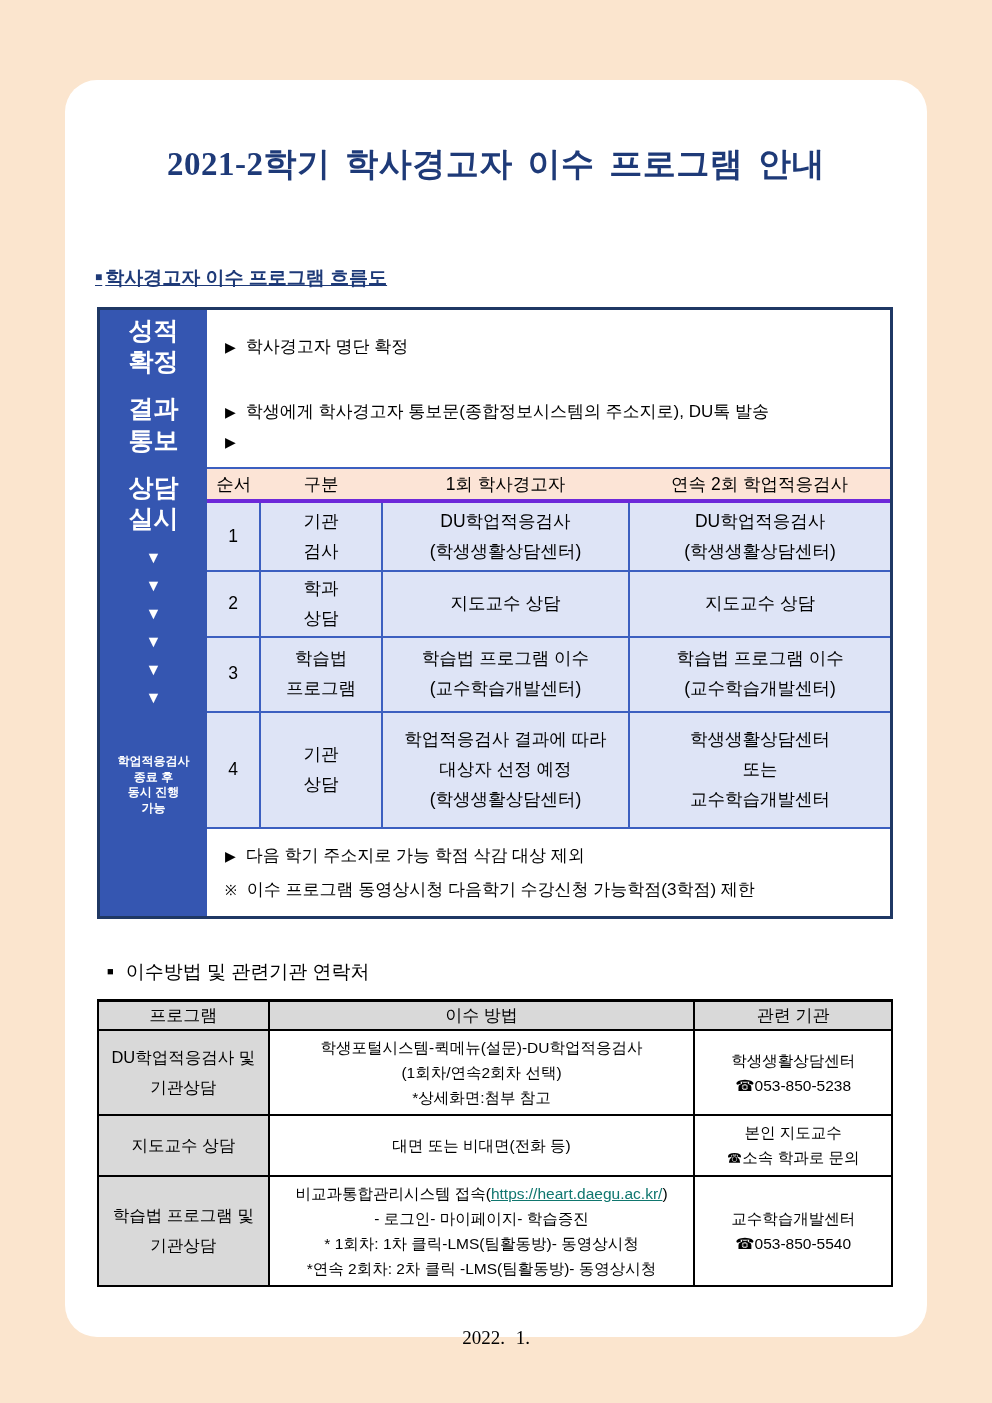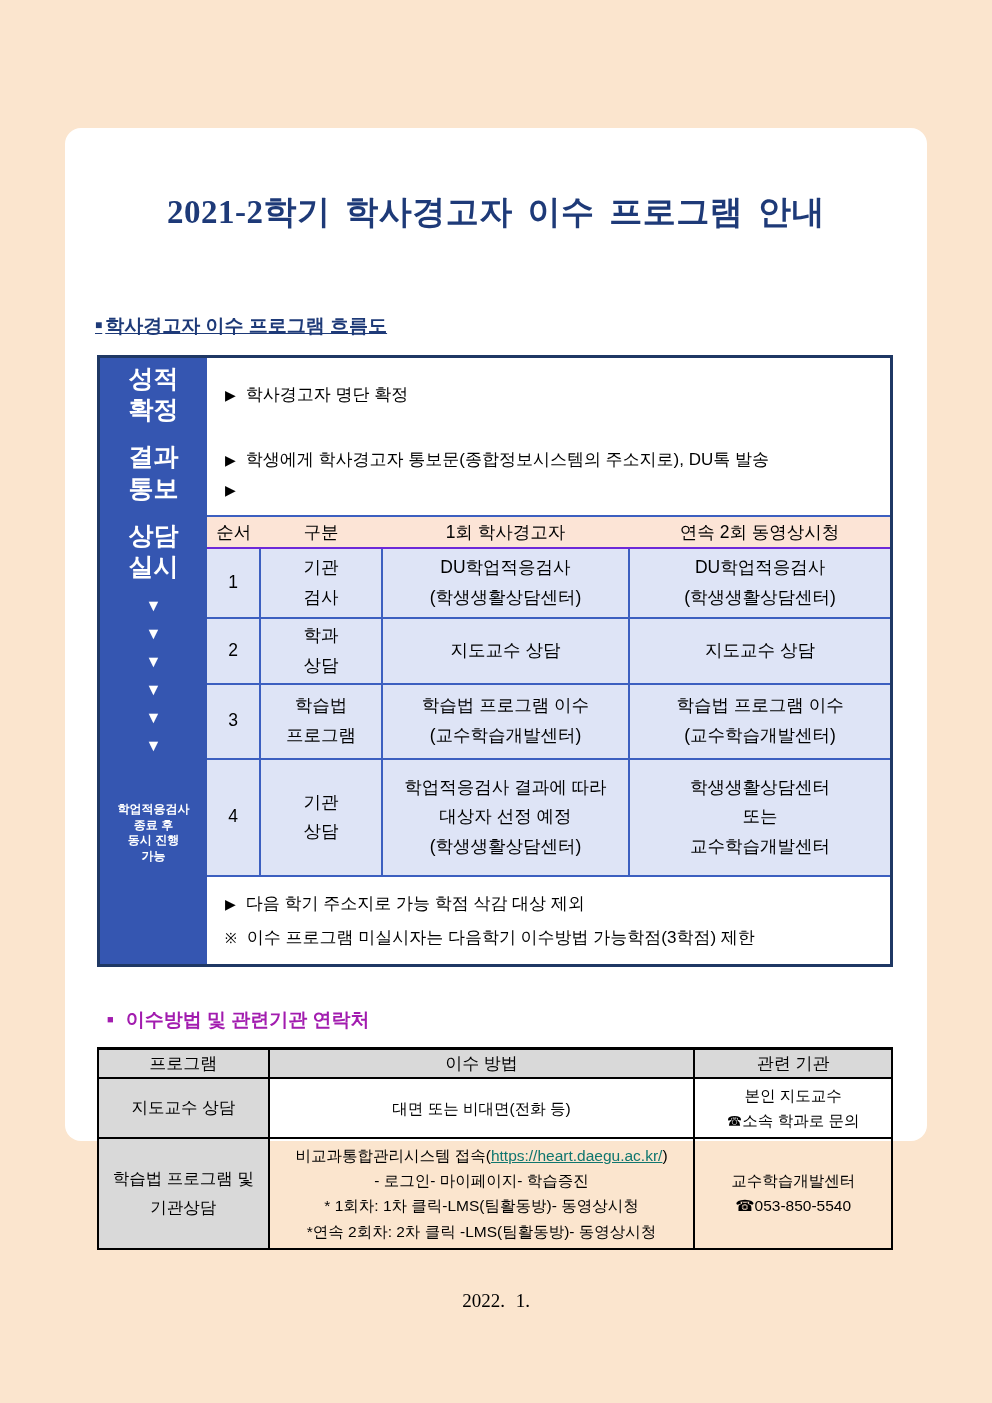--- a/index.html
+++ b/index.html
@@ -5,25 +5,24 @@
   html,body { margin:0; padding:0; }
   body {
     width:992px; height:1403px;
     background:#fbe5ce;
     font-family:"Liberation Sans", sans-serif;
     position:relative;
     color:#000;
   }
   .card {
     position:absolute; left:65px; top:80px;
-    width:862px; height:1013px;
+    width:862px; height:1257px;
     background:#ffffff;
-    border-radius:16px;
+    border-radius:32px;
     box-sizing:border-box;
-    margin-top:48px;
   }
   .doc-title {
     margin:62px 30px 0;
     text-align:center;
     font-family:"Liberation Serif", serif;
     font-weight:bold;
     font-size:33px;
     letter-spacing:0.5px;
     word-spacing:6px;
     color:#1e3a78;
@@ -31,22 +30,22 @@
   .flow-heading {
     margin:78px 0 0 30px;
     color:#1e3a78;
     font-weight:bold;
     font-size:19px;
     text-decoration:underline;
   }
   .flow-heading .sq { font-size:12px; vertical-align:3px; margin-right:3px; }
   .contact-heading {
     margin:40px 0 0 42px;
-    color:#a21caf;
-    font-weight:bold;
+    color:#000000;
+    font-weight:normal;
     font-size:19px;
   }
   .contact-heading .sq { font-size:11px; vertical-align:3px; margin-right:12px; }
 
   
   .flow-table {
     margin:16px 0 0 32px;
     width:796px; height:612px;
     border:3px solid #1f3864;
     box-sizing:border-box;
@@ -91,21 +90,21 @@
   
   .consult {
     width:100%; height:362px;
     border-collapse:collapse; table-layout:fixed;
   }
   .consult th {
     background:#fce4d6;
     font-weight:normal; font-size:17.5px;
     border:none;
     border-top:2px solid #3c5fc0;
-    border-bottom:2px solid #6d28d9;
+    border-bottom:4px solid #6d28d9;
     height:30px; padding:0;
   }
   .consult td {
     background:#dee4f6;
     border:2px solid #3c5fc0;
     text-align:center; vertical-align:middle;
     font-size:17.5px; line-height:1.7;
     padding:2px 0;
   }
   .consult td:first-child { border-left:none; }
@@ -217,21 +216,21 @@
             <col style="width:7.8%">
             <col style="width:17.8%">
             <col style="width:36.2%">
             <col style="width:38.2%">
           </colgroup>
         <thead>
           <tr>
             <th>순서</th>
             <th>구분</th>
             <th>1회 학사경고자</th>
-            <th>연속 2회 동영상시청</th>
+            <th>연속 2회 학업적응검사</th>
           </tr>
         </thead>
         <tbody>
           <tr class="r1">
             <td>1</td>
             <td>
               <div>기관</div>
               <div>검사</div>
             </td>
             <td>
@@ -291,21 +290,21 @@
         </tbody>
       </table>
 
       <div class="frow frow-c">
         <div class="fitem">
           <span class="marker">▶</span>
           <span>다음 학기 주소지로 가능 학점 삭감 대상 제외</span>
         </div>
         <div class="fitem">
           <span class="marker">※</span>
-          <span>이수 프로그램 미실시자는 다음학기 이수방법 가능학점(3학점) 제한</span>
+          <span>이수 프로그램 동영상시청 다음학기 수강신청 가능학점(3학점) 제한</span>
         </div>
       </div>
 
     </div>
   </div>
 
   <div class="contact-heading">
     <span class="sq">■</span><span>이수방법 및 관련기관 연락처</span>
   </div>
 
@@ -316,20 +315,37 @@
         <col style="width:24.9%">
       </colgroup>
     <thead>
       <tr>
         <th>프로그램</th>
         <th>이수 방법</th>
         <th>관련 기관</th>
       </tr>
     </thead>
     <tbody>
+      <tr class="cr1">
+        <td class="prog">
+          <div>DU학업적응검사 및</div>
+          <div>기관상담</div>
+        </td>
+        <td>
+          <div>학생포털시스템-퀵메뉴(설문)-DU학업적응검사</div>
+          <div>(1회차/연속2회차 선택)</div>
+          <div>*상세화면:첨부 참고</div>
+        </td>
+        <td>
+          <div>학생생활상담센터</div>
+          <div>
+            <span>☎</span><span>053-850-5238</span>
+          </div>
+        </td>
+      </tr>
       <tr class="cr2">
         <td class="prog">
           <div>지도교수 상담</div>
         </td>
         <td>
           <div>대면 또는 비대면(전화 등)</div>
         </td>
         <td>
           <div>본인 지도교수</div>
           <div>

